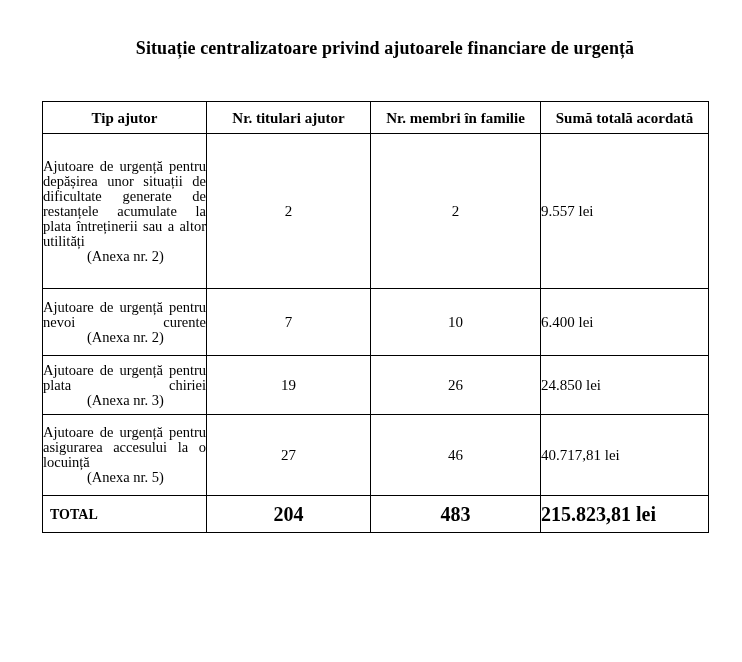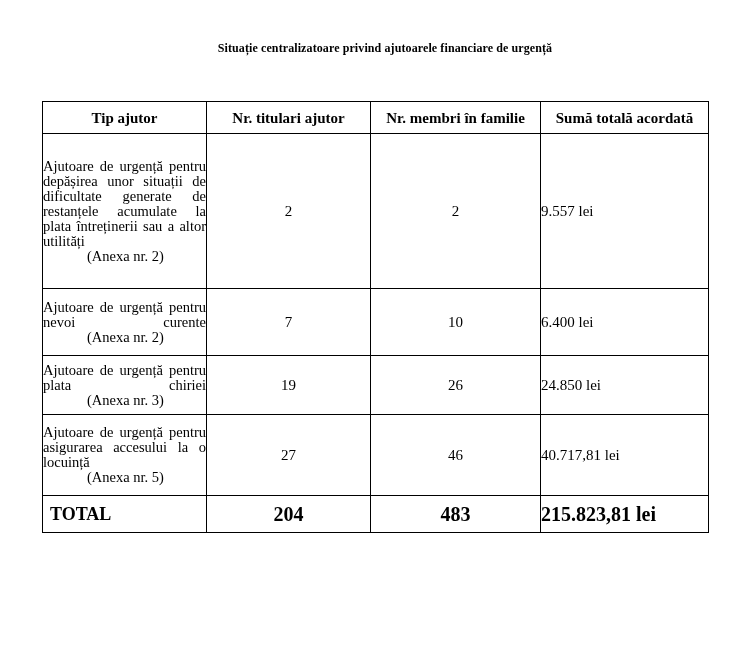--- a/index.html
+++ b/index.html
@@ -24,21 +24,21 @@
   }
 
   
   .doc-title {
     position: absolute;
     top: 38px;
     left: 52px;
     width: 666px;
     text-align: center;
     font-weight: bold;
-    font-size: 12px;
+    font-size: 18px;
     line-height: 21px;
     letter-spacing: 0.1px;
   }
   .doc-title .title-line {
     display: block;
     white-space: nowrap;
   }
 
   
   .table-wrap {
@@ -111,21 +111,21 @@
 
   tr.total-row td {
     font-weight: bold;
     height: 30px;
   }
   tr.total-row td.type-cell {
     vertical-align: middle;
     text-align: left;
     text-align-last: left;
     padding: 3px 7px;
-    font-size: 18px;
+    font-size: 14px;
   }
   tr.total-row td.num-cell,
   tr.total-row td.sum-cell {
     font-size: 20px;
   }
 
   
   tr.r1 td { height: 154px; }
   tr.r2 td { height: 66px; }
   tr.r3 td { height: 76px; }

